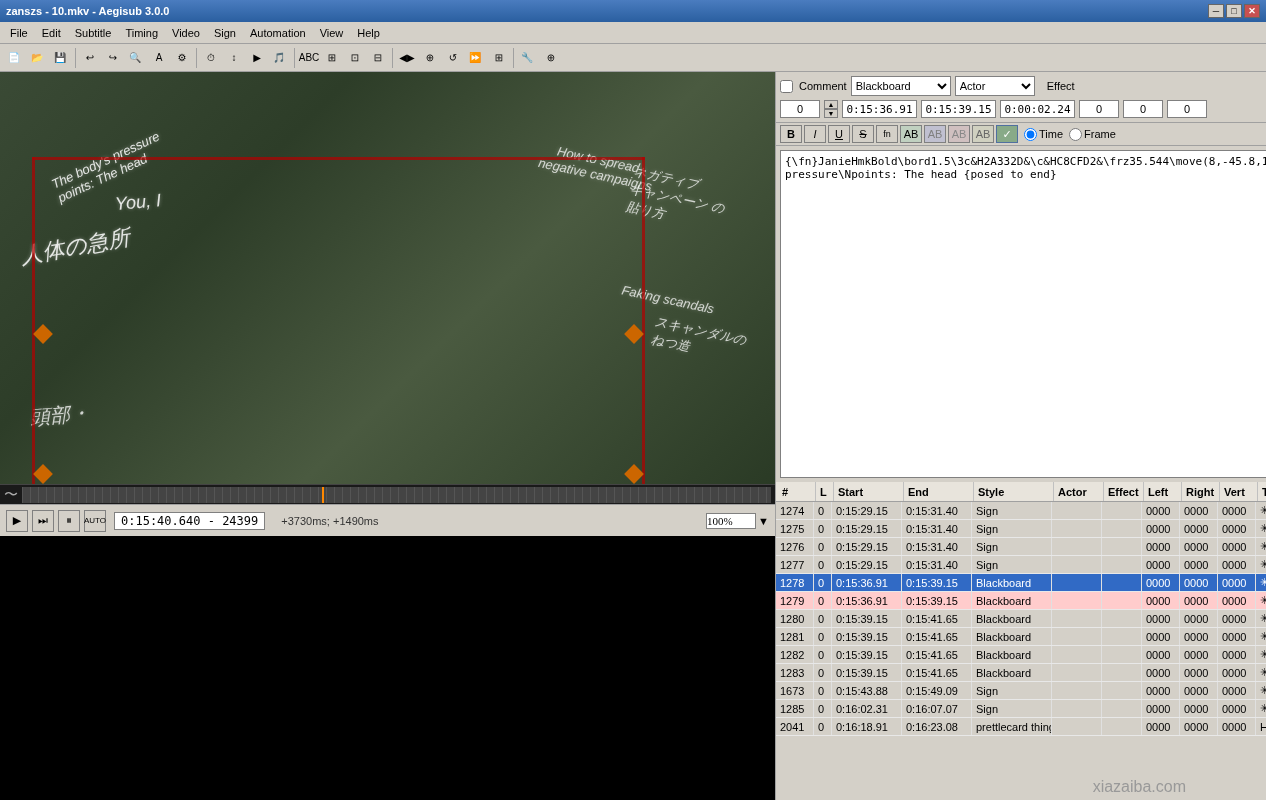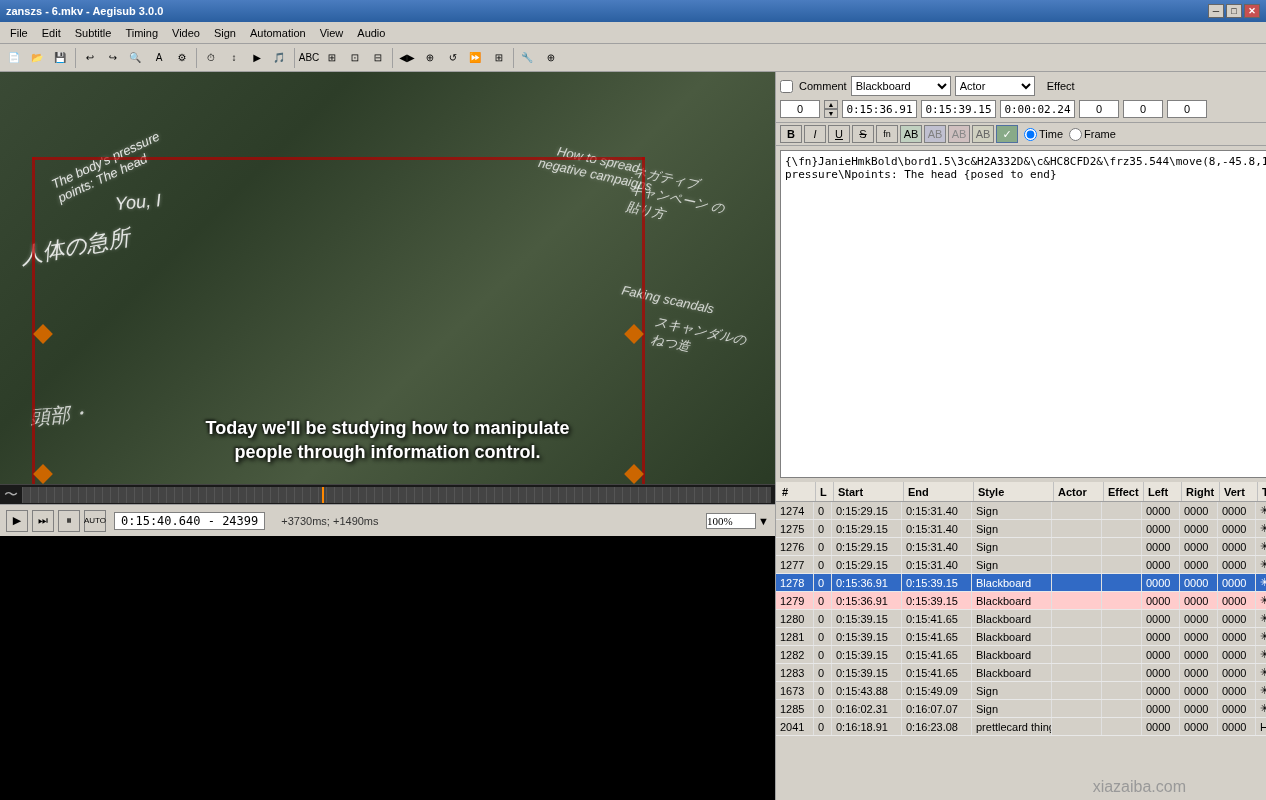--- a/index.html
+++ b/index.html
@@ -387,38 +387,38 @@
       bottom: 4px;
       right: 80px;
       color: #999;
       font-size: 16px;
     }
   </style>
 </head>
 <body>
 
 <div id="title-bar">
-  <span>zanszs - 6.mkv - Aegisub 3.0.0</span>
+  <span>zanszs - 10.mkv - Aegisub 3.0.0</span>
   <div id="title-bar-buttons">
     <div class="title-btn min">─</div>
     <div class="title-btn max">□</div>
     <div class="title-btn close">✕</div>
   </div>
 </div>
 
 <div id="menu-bar">
   <span class="menu-item">File</span>
   <span class="menu-item">Edit</span>
   <span class="menu-item">Subtitle</span>
   <span class="menu-item">Timing</span>
   <span class="menu-item">Video</span>
   <span class="menu-item">Sign</span>
   <span class="menu-item">Automation</span>
   <span class="menu-item">View</span>
-  <span class="menu-item">Audio</span>
+  <span class="menu-item">Help</span>
 </div>
 
 <div id="toolbar">
   <button class="tool-btn">📄</button>
   <button class="tool-btn">📂</button>
   <button class="tool-btn">💾</button>
   <div class="tool-separator"></div>
   <button class="tool-btn">↩</button>
   <button class="tool-btn">↪</button>
   <button class="tool-btn">🔍</button>
@@ -464,22 +464,20 @@
 
         <div style="position:absolute;left:32px;top:85px;width:3px;height:350px;background:rgba(180,0,0,0.7);"></div>
         <div style="position:absolute;right:130px;top:85px;width:3px;height:350px;background:rgba(180,0,0,0.7);"></div>
         <div style="position:absolute;left:32px;top:85px;height:3px;width:calc(100% - 162px);background:rgba(180,0,0,0.7);"></div>
 
         <div style="position:absolute;left:36px;top:255px;width:14px;height:14px;background:#cc6600;transform:rotate(45deg);"></div>
         <div style="position:absolute;left:36px;top:395px;width:14px;height:14px;background:#cc6600;transform:rotate(45deg);"></div>
         <div style="position:absolute;right:134px;top:255px;width:14px;height:14px;background:#cc6600;transform:rotate(45deg);"></div>
         <div style="position:absolute;right:134px;top:395px;width:14px;height:14px;background:#cc6600;transform:rotate(45deg);"></div>
 
-        <div class="subtitle-overlay" style="white-space:pre-line;">Today we'll be studying how to manipulate
-people through information control.</div>
       </div>
     </div>
 
     <div id="waveform-bar">
       <span class="waveform-icon">〜</span>
       <div id="timeline-strip">
         <div class="timeline-marks"></div>
         <div class="timeline-playhead"></div>
       </div>
     </div>

